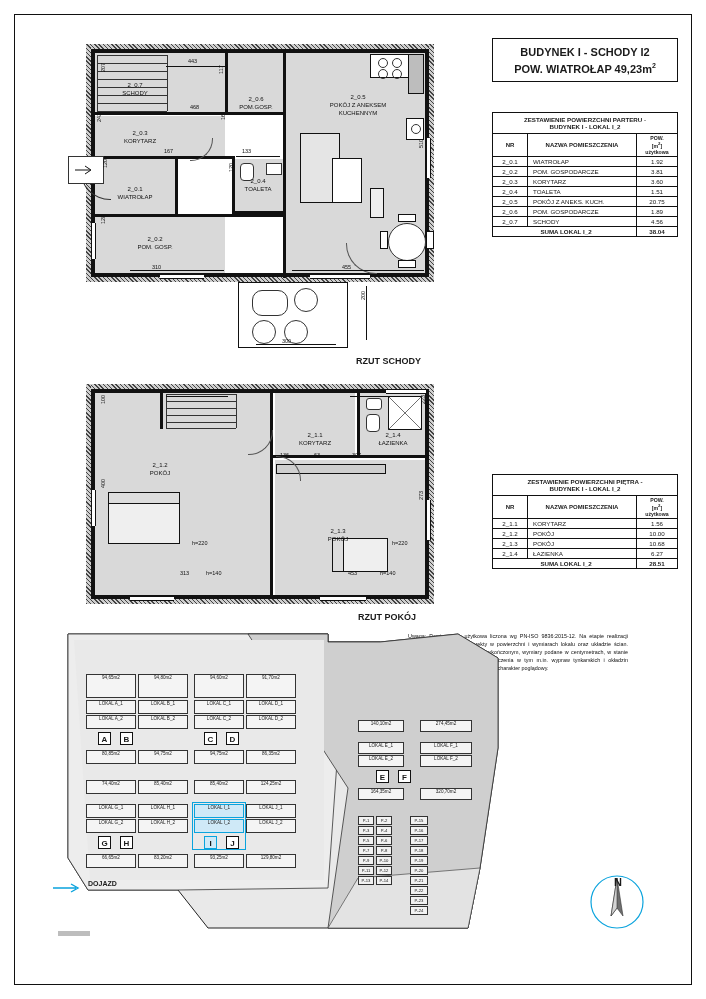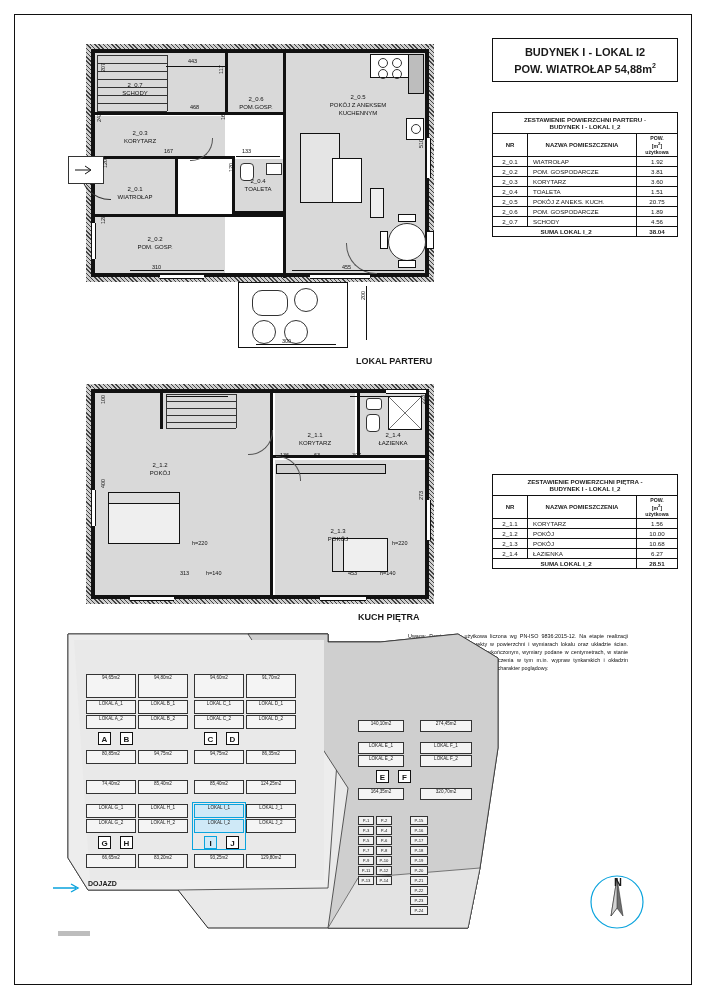--- a/index.html
+++ b/index.html
@@ -55,23 +55,23 @@
   .compass{position:absolute;right:20px;bottom:28px;width:62px;height:62px;}
   .bl{position:absolute;left:30px;bottom:22px;width:32px;height:5px;background:#bdbdbd;}
 </style>
 </head>
 <body>
 
 <div class="page">
   <div class="frame"></div>
 
   <div class="titlebox">
-    <div class="t1">BUDYNEK I - LOKAL I2</div>
+    <div class="t1">BUDYNEK I - SCHODY I2</div>
     <div class="t2">
-      <span>POW. WIATROŁAP </span><span>54,88m</span><sup>2</sup>
+      <span>POW. WIATROŁAP </span><span>49,23m</span><sup>2</sup>
     </div>
   </div>
 
   <div class="abs" style="left:70px;top:38px;width:380px;height:330px;">
 
     <div class="wall" style="left:20px;top:10px;width:340px;height:5px;"></div>
     <div class="wall" style="left:20px;top:10px;width:5px;height:230px;"></div>
     <div class="wall" style="left:355px;top:10px;width:5px;height:230px;"></div>
     <div class="wall" style="left:20px;top:235px;width:340px;height:5px;"></div>
 
@@ -187,21 +187,21 @@
 
     <div class="dimline" style="left:96px;top:28px;width:62px;"></div>
     <div class="dimline" style="left:96px;top:74px;width:116px;"></div>
     <div class="dimline" style="left:80px;top:118px;width:40px;"></div>
     <div class="dimline" style="left:166px;top:118px;width:44px;"></div>
     <div class="dimline" style="left:60px;top:232px;width:94px;"></div>
     <div class="dimline" style="left:222px;top:232px;width:132px;"></div>
     <div class="dimlinev" style="left:296px;top:248px;height:54px;"></div>
     <div class="dimline" style="left:186px;top:306px;width:80px;"></div>
   </div>
-  <div class="captionplan" style="left:356px;top:356px;">LOKAL PARTERU</div>
+  <div class="captionplan" style="left:356px;top:356px;">RZUT SCHODY</div>
 
   <div class="abs" style="left:70px;top:380px;width:380px;height:240px;">
     <div class="wall" style="left:20px;top:8px;width:340px;height:5px;"></div>
     <div class="wall" style="left:20px;top:8px;width:5px;height:212px;"></div>
     <div class="wall" style="left:355px;top:8px;width:5px;height:212px;"></div>
     <div class="wall" style="left:20px;top:215px;width:340px;height:5px;"></div>
     <div class="wallhatch" style="left:16px;top:4px;width:348px;height:5px;"></div>
     <div class="wallhatch" style="left:16px;top:4px;width:5px;height:220px;"></div>
     <div class="wallhatch" style="left:359px;top:4px;width:5px;height:220px;"></div>
     <div class="wallhatch" style="left:16px;top:219px;width:348px;height:5px;"></div>
@@ -271,21 +271,21 @@
     <div class="vtext" style="left:348px;top:120px;">273</div>
     <div class="dim" style="left:122px;top:160px;">h=220</div>
     <div class="dim" style="left:322px;top:160px;">h=220</div>
     <div class="dim" style="left:110px;top:190px;">313</div>
     <div class="dim" style="left:136px;top:190px;">h=140</div>
     <div class="dim" style="left:278px;top:190px;">453</div>
     <div class="dim" style="left:310px;top:190px;">h=140</div>
     <div class="dimline" style="left:96px;top:16px;width:62px;"></div>
     <div class="dimline" style="left:280px;top:16px;width:54px;"></div>
   </div>
-  <div class="captionplan" style="left:358px;top:612px;">KUCH PIĘTRA</div>
+  <div class="captionplan" style="left:358px;top:612px;">RZUT POKÓJ</div>
 
   <table class="area" style="left:492px;top:112px;width:186px;">
     <tbody>
         <tr class="hdr">
           <td colspan="3">
       <span>ZESTAWIENIE POWIERZCHNI PARTERU -</span><br>
       <span>BUDYNEK I - LOKAL I_2</span>
     </td>
         </tr>
     <tr class="colh">

